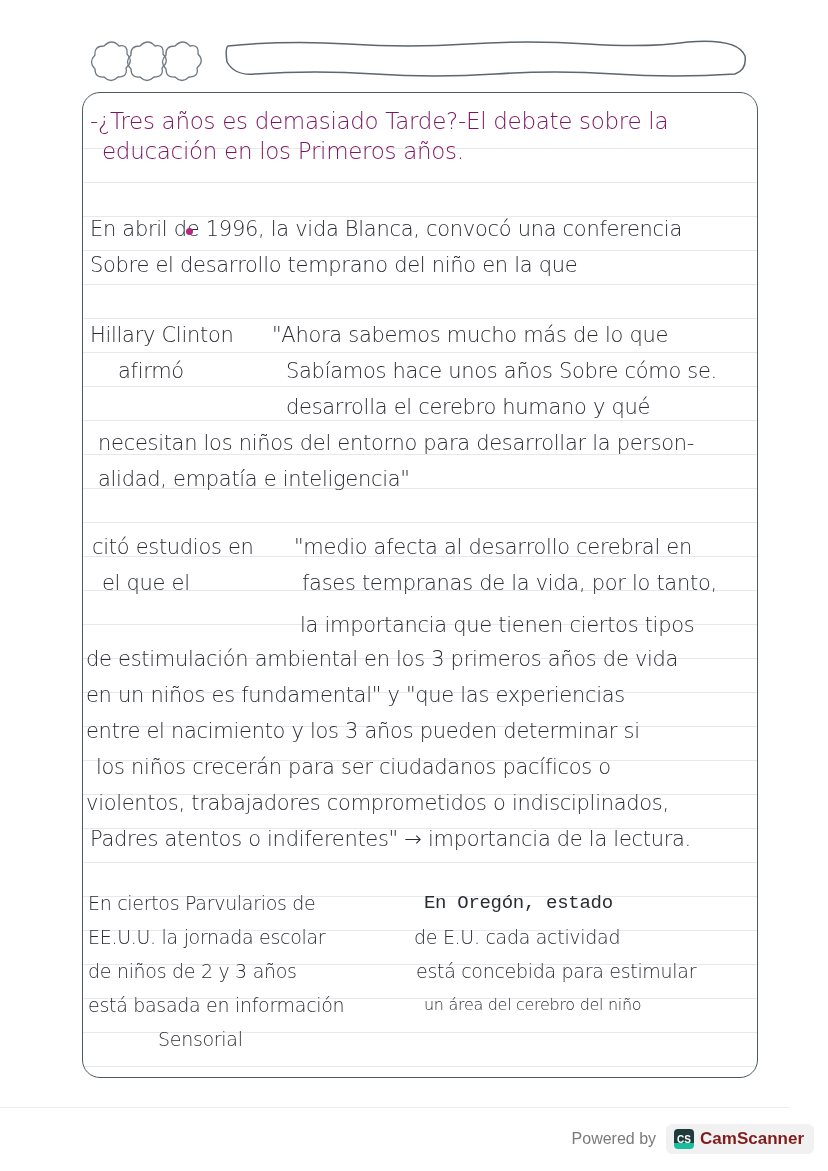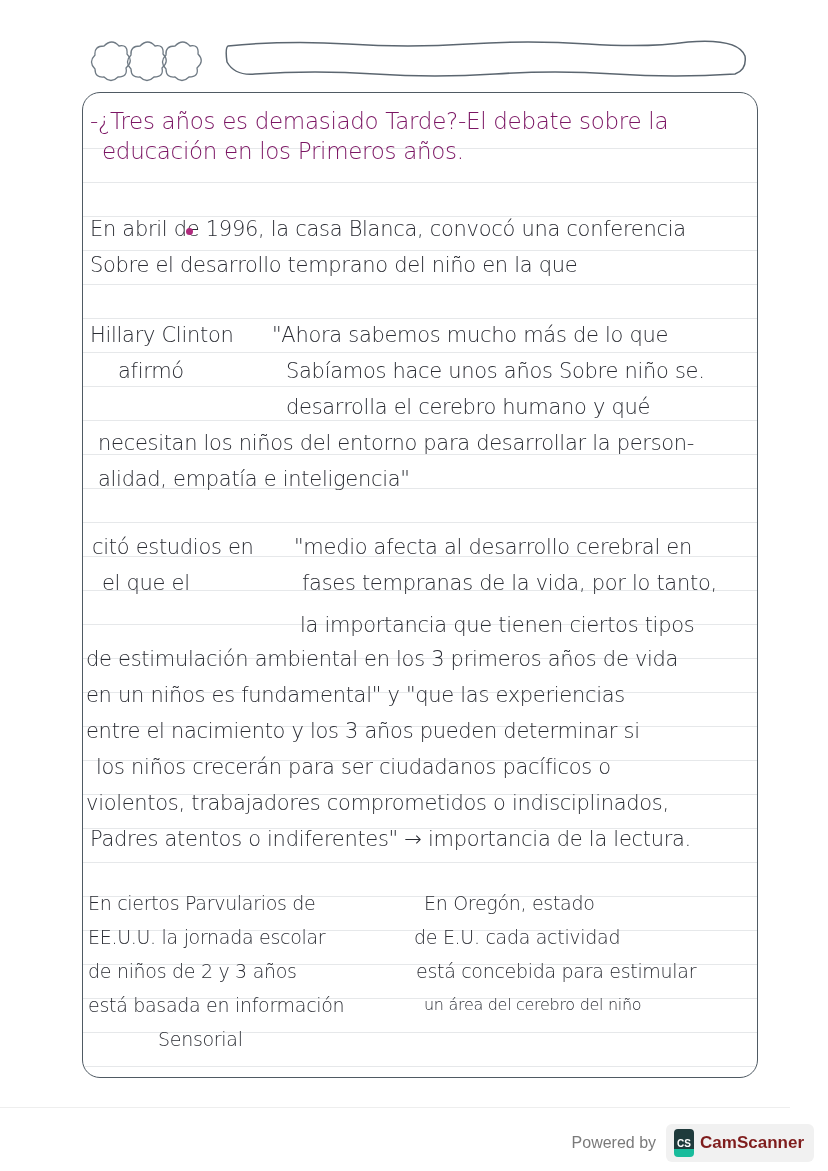--- a/index.html
+++ b/index.html
@@ -75,21 +75,21 @@
     .cs-badge {
       display: flex;
       align-items: center;
       gap: 6px;
       background: #f1f1f1;
       border-radius: 6px;
       padding: 5px 10px 5px 8px;
     }
     .cs-logo {
       width: 20px;
-      height: 28px;
+      height: 20px;
       border-radius: 4px;
       background: linear-gradient(to bottom, #1f3b3c 0%, #1f3b3c 70%, #19bc9c 70%, #19bc9c 100%);
       color: #ffffff;
       font-size: 10px;
       font-weight: bold;
       display: flex;
       align-items: center;
       justify-content: center;
       font-family: "Liberation Sans", sans-serif;
     }
@@ -116,28 +116,28 @@
     <path d="M87 8 q8 -8 15 0 q9 -2 8 8 q7 7 -1 14 q2 9 -8 9 q-7 7 -14 0 q-9 1 -9 -8 q-7 -7 0 -14 q-1 -9 9 -9z"></path>
   </g>
   <path fill="none" stroke="#5b6670" stroke-width="1.5" d="M140 8 q60 -6 120 -2 q60 4 120 0 q60 -4 120 0 q60 4 100 -2 q50 -4 57 14 q2 14 -10 18 q-60 4 -120 0 q-60 -4 -120 0 q-60 4 -120 0 q-60 -4 -120 0 q-20 2 -28 -12 q-2 -14 1 -16z"></path>
 </svg>
 
 <div class="page-frame"></div>
 
 <div class="hw title" style="left:90px; top:104px;">-¿Tres años es demasiado Tarde?-El debate sobre la</div>
 <div class="hw title" style="left:90px; top:134px;margin-left:12px;">educación en los Primeros años.</div>
 
-<div class="hw" style="left:90px; top:212px;">En abril de 1996, la casa Blanca, convocó una conferencia</div>
+<div class="hw" style="left:90px; top:212px;">En abril de 1996, la vida Blanca, convocó una conferencia</div>
 <div class="hw" style="left:90px; top:248px;">Sobre el desarrollo temprano del niño en la que</div>
 <div class="ink-dot" style="left:186px; top:228px;"></div>
 
 <div class="hw" style="left:90px; top:318px;">Hillary Clinton</div>
 <div class="hw" style="left:118px; top:354px;">afirmó</div>
 <div class="hw" style="left:272px; top:318px;">"Ahora sabemos mucho más de lo que</div>
-<div class="hw" style="left:286px; top:354px;">Sabíamos hace unos años Sobre niño se.</div>
+<div class="hw" style="left:286px; top:354px;">Sabíamos hace unos años Sobre cómo se.</div>
 <div class="hw" style="left:286px; top:390px;">desarrolla el cerebro humano y qué</div>
 <div class="hw" style="left:98px; top:426px;">necesitan los niños del entorno para desarrollar la person-</div>
 <div class="hw" style="left:98px; top:462px;">alidad, empatía e inteligencia"</div>
 
 <div class="hw" style="left:92px; top:530px;">citó estudios en</div>
 <div class="hw" style="left:102px; top:566px;">el que el</div>
 <div class="hw" style="left:294px; top:530px;">"medio afecta al desarrollo cerebral en</div>
 <div class="hw" style="left:302px; top:566px;">fases tempranas de la vida, por lo tanto,</div>
 <div class="hw" style="left:300px; top:608px;text-align:right;">la importancia que tienen ciertos tipos</div>
 <div class="hw" style="left:86px; top:642px;">de estimulación ambiental en los 3 primeros años de vida</div>
@@ -146,21 +146,21 @@
 <div class="hw" style="left:96px; top:750px;">los niños crecerán para ser ciudadanos pacíficos o</div>
 <div class="hw" style="left:86px; top:786px;">violentos, trabajadores comprometidos o indisciplinados,</div>
 <div class="hw" style="left:90px; top:822px;">Padres atentos o indiferentes" → importancia de la lectura.</div>
 
 <div class="hw" style="left:88px; top:886px; font-size:19px;">En ciertos Parvularios de</div>
 <div class="hw" style="left:88px; top:920px; font-size:19px;">EE.U.U. la jornada escolar</div>
 <div class="hw" style="left:88px; top:954px; font-size:19px;">de niños de 2 y 3 años</div>
 <div class="hw" style="left:88px; top:988px; font-size:19px;">está basada en información</div>
 <div class="hw" style="left:158px; top:1022px; font-size:19px;">Sensorial</div>
 
-<div class="hw" style="left:424px; top:886px; font-size:19px;">En Oregón, estado</div>
+<div class="hw" style="left:424px; top:886px; font-size:19px;font-family:Liberation Mono, monospace;">En Oregón, estado</div>
 <div class="hw" style="left:414px; top:920px; font-size:19px;">de E.U. cada actividad</div>
 <div class="hw" style="left:416px; top:954px; font-size:19px;">está concebida para estimular</div>
 <div class="hw" style="left:424px; top:988px; font-size:16px;">un área del cerebro del niño</div>
 
 <div class="scanner-divider"></div>
 <div class="powered">
   <span class="powered-label">Powered by</span>
   <span class="cs-badge">
     <span class="cs-logo">CS</span>
     <span class="cs-name">CamScanner</span>

